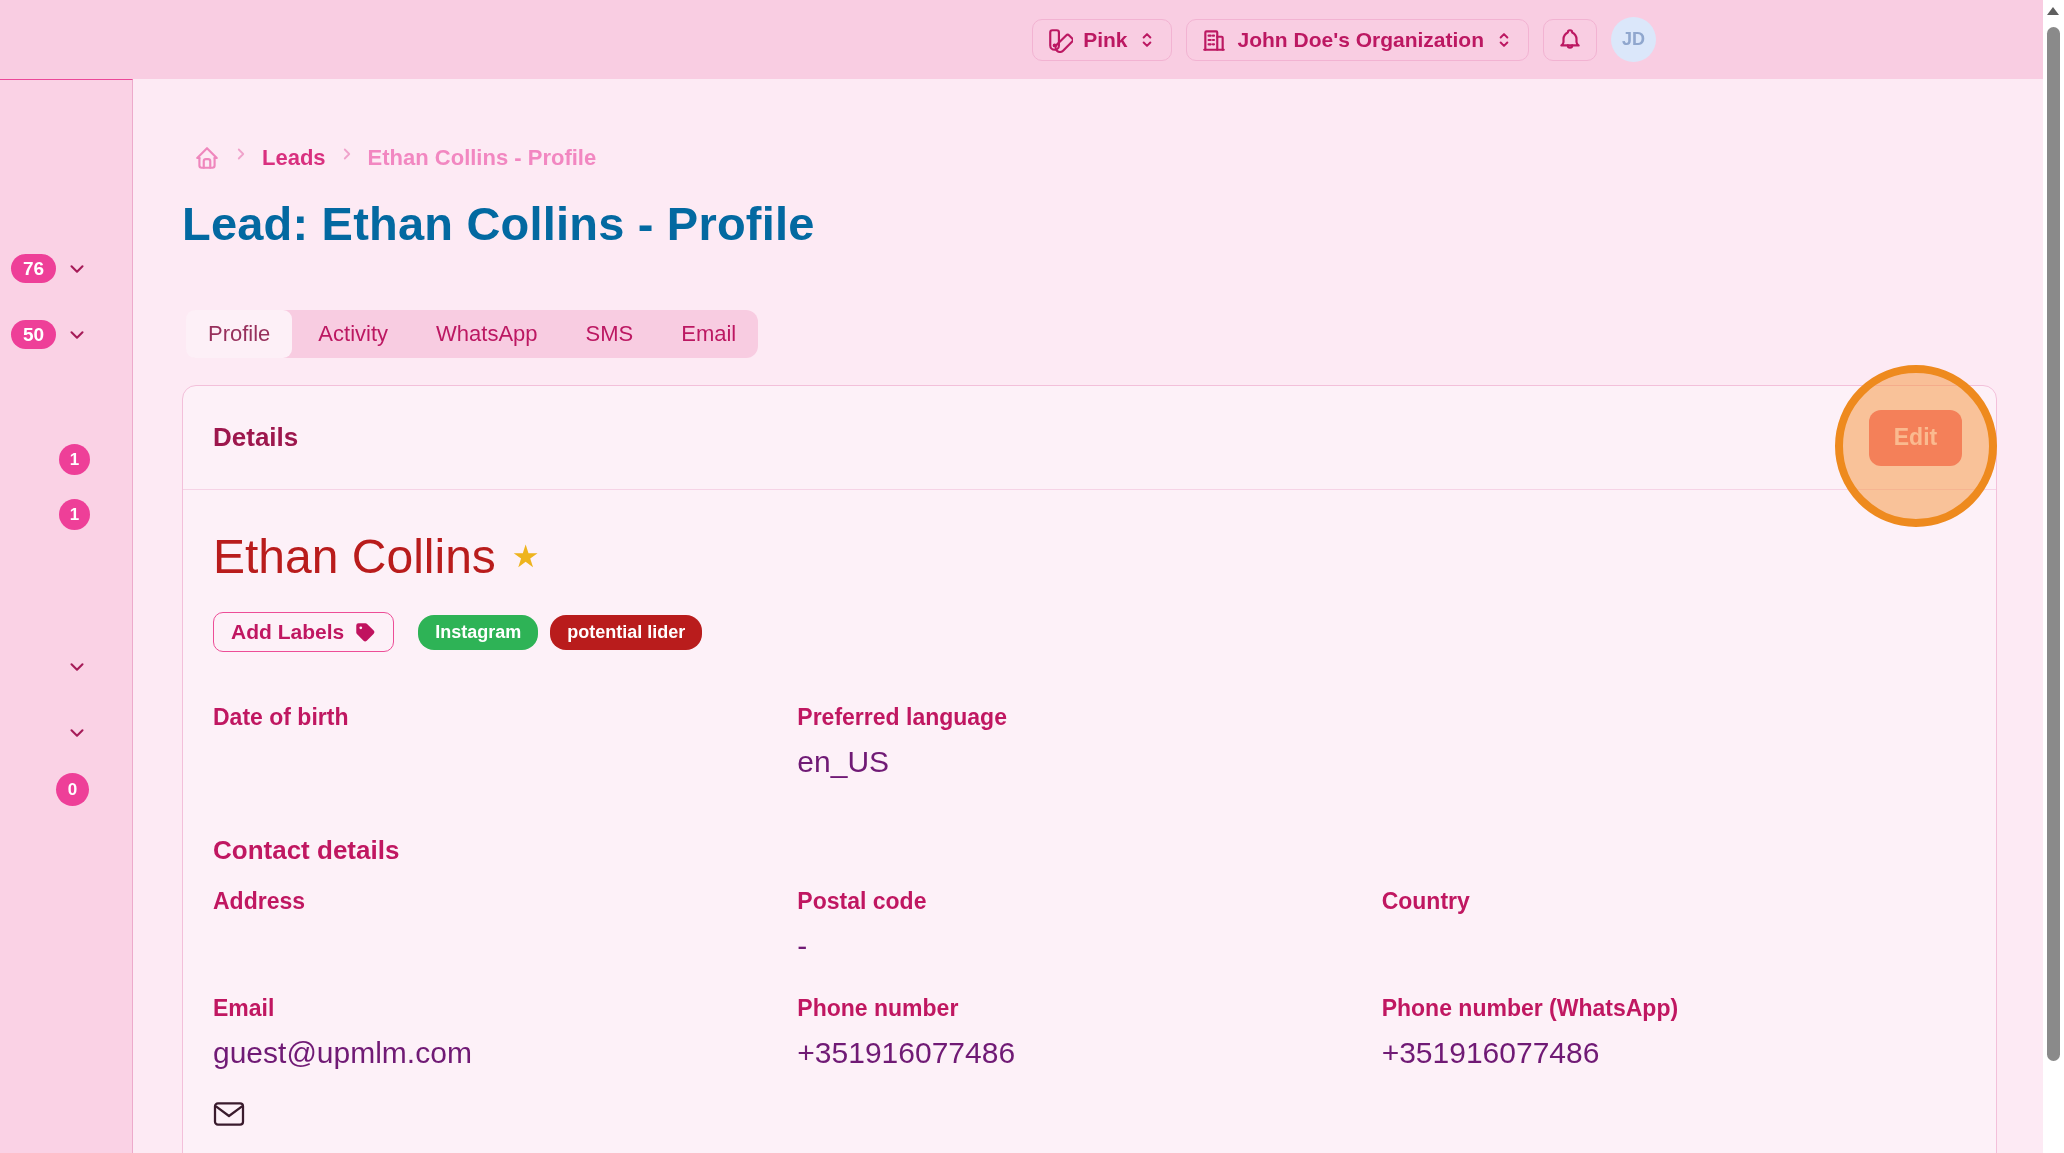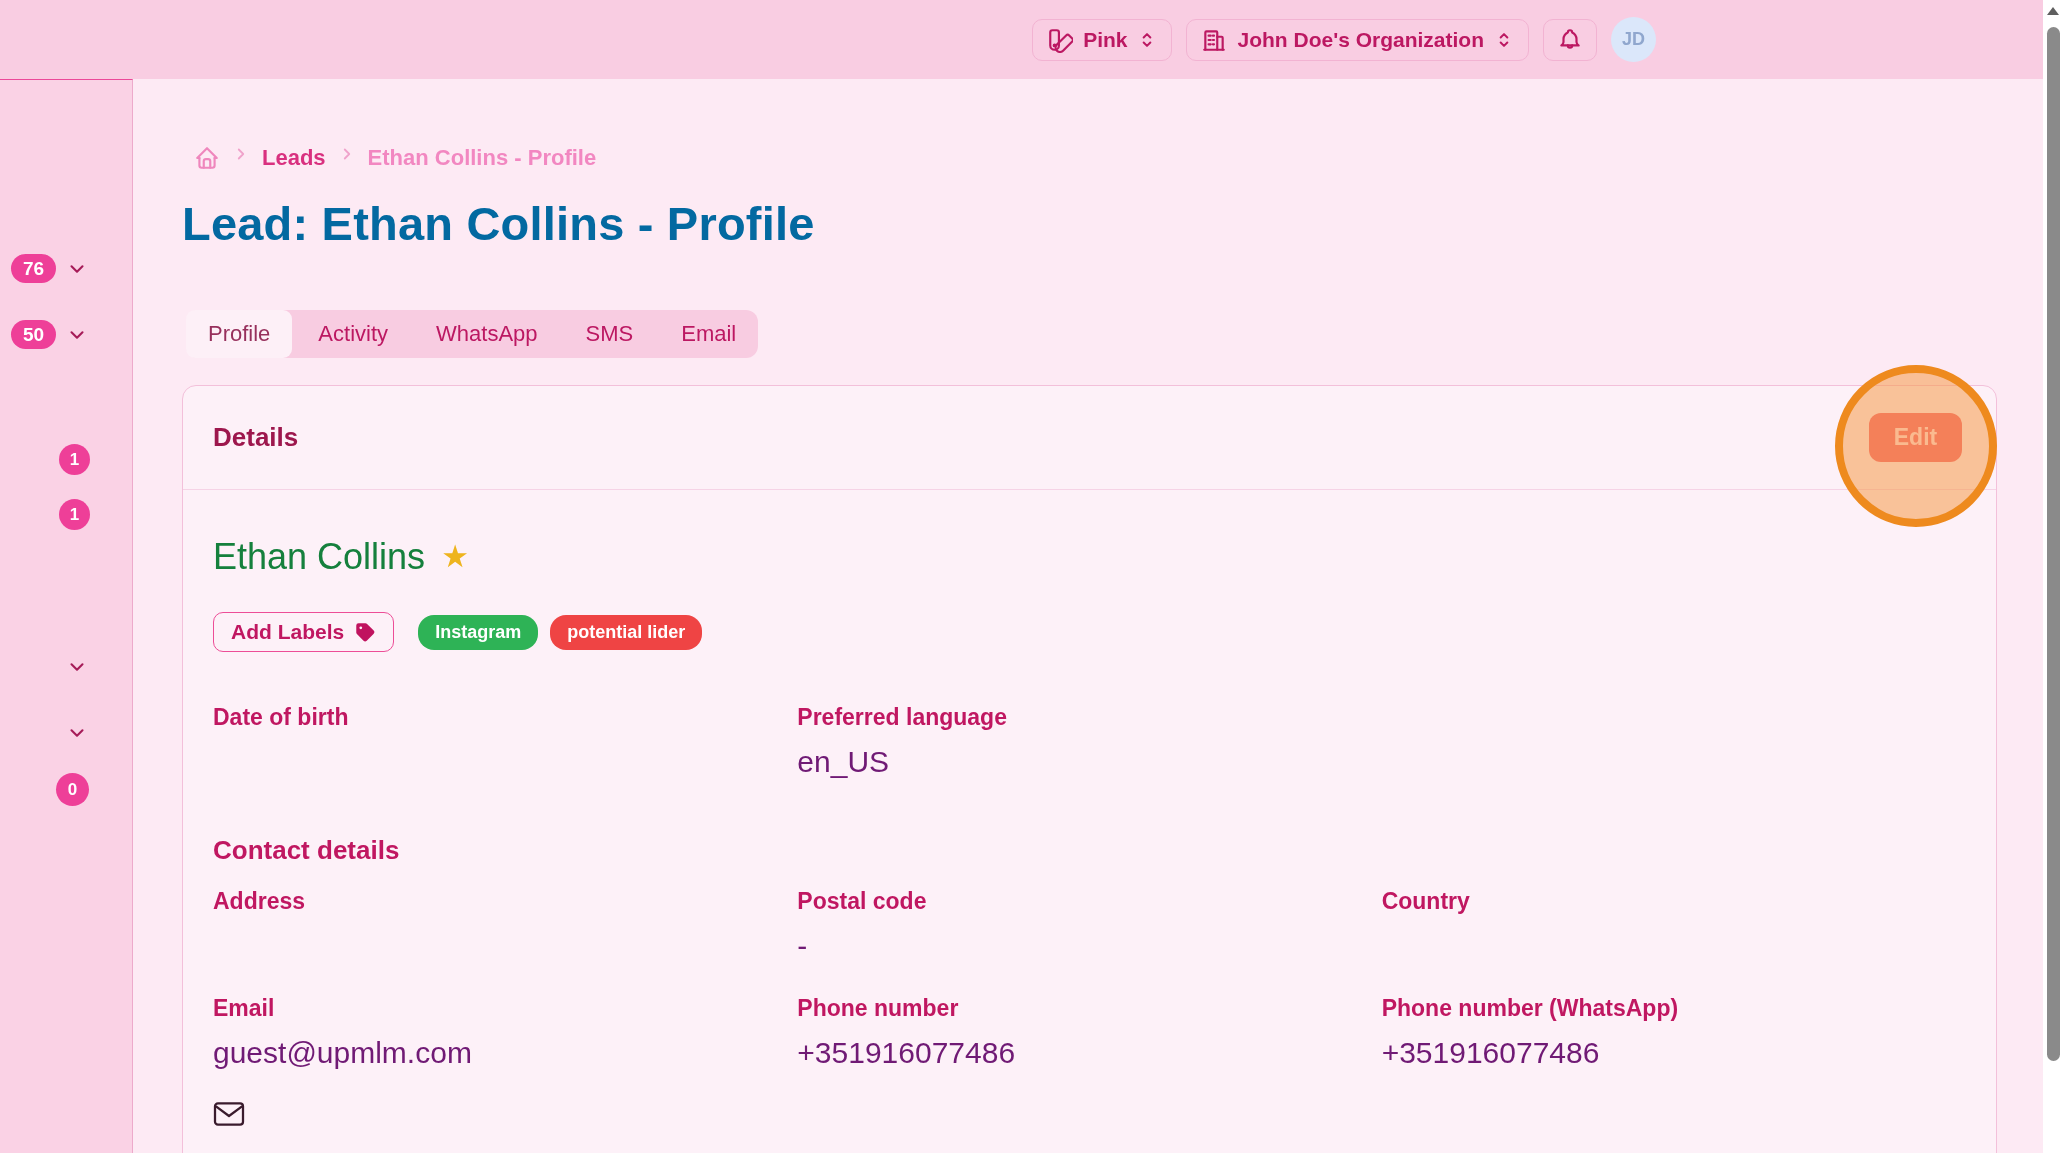--- a/index.html
+++ b/index.html
@@ -93,42 +93,42 @@
     margin:27px 0 0 49px; width:1815px; height:860px;
     background:#fdf1f8; border:1px solid #f3c0da; border-radius:14px;
     position:relative;
   }
   .card-header {
     height:104px; display:flex; align-items:center; justify-content:space-between;
     padding:0 34px 0 30px; border-bottom:1px solid #f6d3e6;
   }
   .card-heading { font-size:26px; font-weight:800; color:#9d174d; }
   .edit-btn {
-    width:93px; height:49px; background:#f25f6b; color:#ffdfe3;
+    width:93px; height:56px; background:#f25f6b; color:#ffdfe3;
     border:none; border-radius:12px; font-size:23px; font-weight:700;
     font-family:"Liberation Sans", sans-serif; cursor:pointer;
   }
   .card-body { padding:42px 30px 0 30px; }
 
   .lead-name-row { display:flex; align-items:center; gap:16px; }
-  .lead-name { font-size:36px; line-height:50px; font-weight:400; color:#15803d; }
+  .lead-name { font-size:48px; line-height:50px; font-weight:400; color:#b91c1c; }
   .star { font-size:31px; color:#eeb41e; line-height:30px; }
 
   .labels-row { margin-top:30px; display:flex; align-items:center; gap:24px; }
   .add-labels-btn {
     display:flex; align-items:center; gap:10px;
     border:1px solid #ed4d97; border-radius:10px; background:transparent;
     padding:7px 17px; color:#c01761; font-weight:800; font-size:21px;
     font-family:"Liberation Sans", sans-serif; cursor:pointer;
   }
   .chip {
     border-radius:16px; padding:7px 17px; color:#fff; font-weight:700; font-size:18px;
   }
   .chip-green { background:#2eb356; }
-  .chip-orange { background:#ef4444; }
+  .chip-orange { background:#b91c1c; }
 
   .field-grid { display:grid; grid-template-columns:1fr 1fr 1fr; }
   .grid-r1 { margin-top:52px; }
   .grid-r2 { margin-top:22px; }
   .grid-r3 { margin-top:32px; }
   .field-label { font-size:23px; font-weight:800; color:#c01761; }
   .field-value { margin-top:14px; font-size:30px; color:#701a75; min-height:30px; }
   .section-heading { margin-top:56px; font-size:26px; font-weight:800; color:#c01761; }
 
   .mail-action { margin-top:30px; display:inline-flex; cursor:pointer; }

